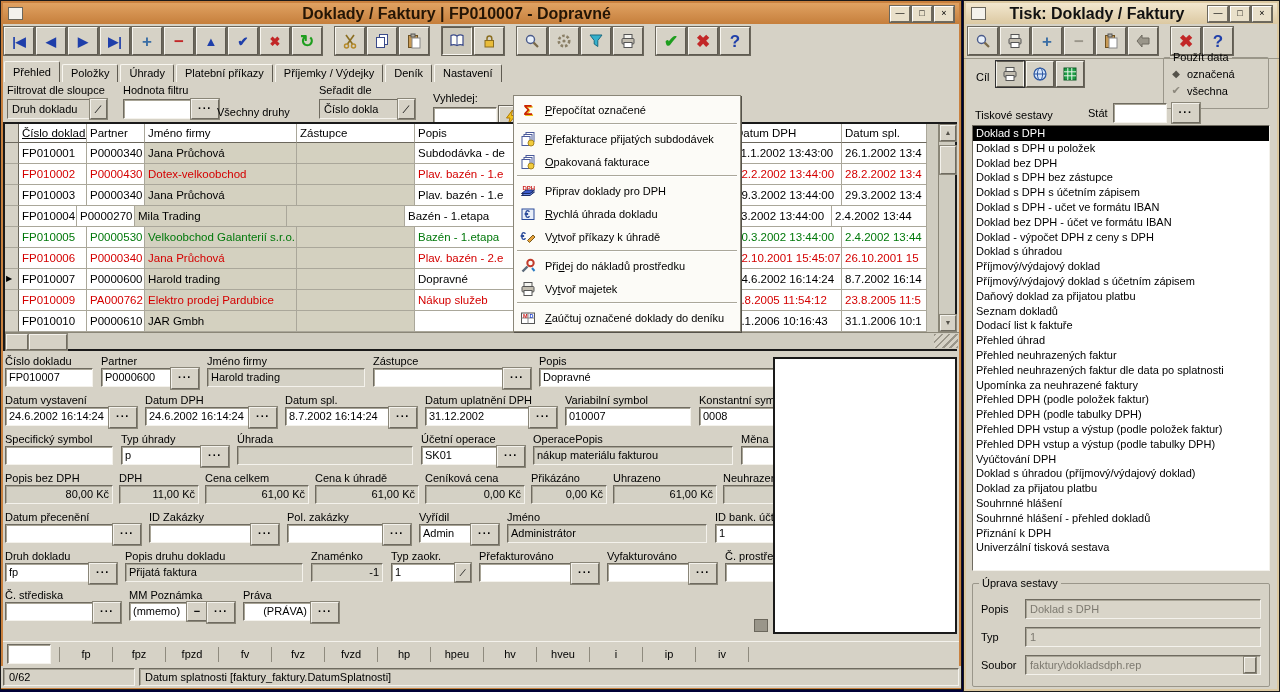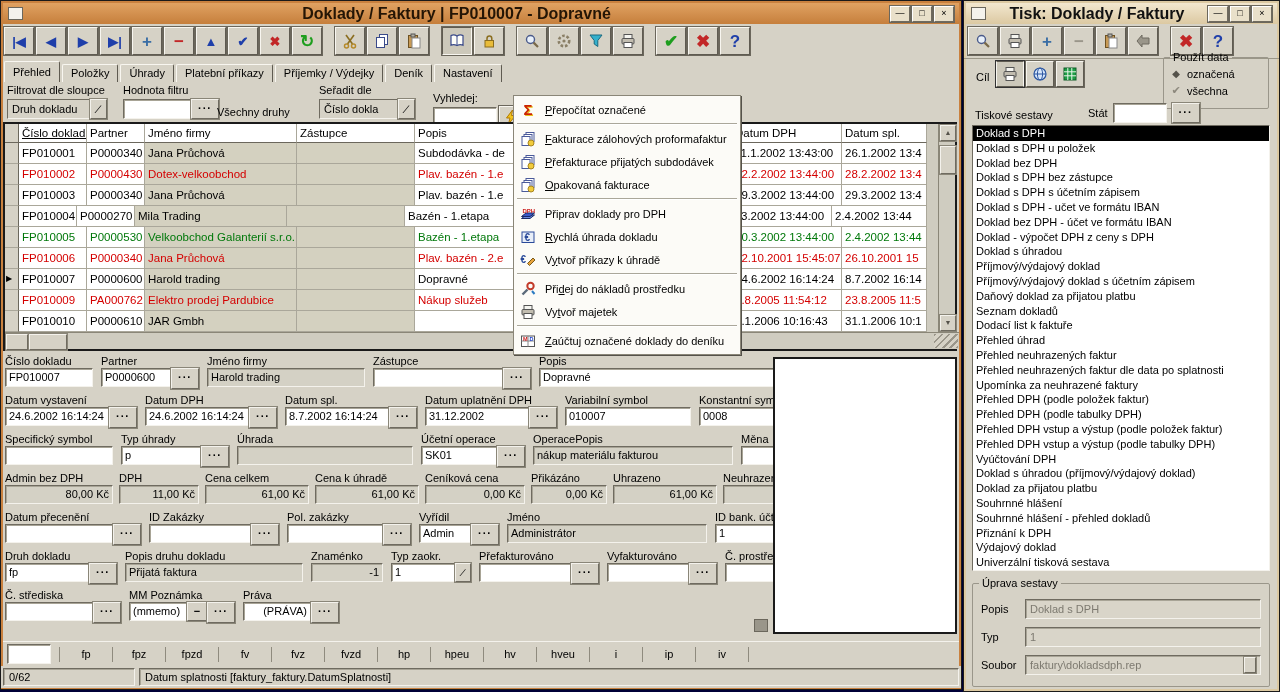--- a/index.html
+++ b/index.html
@@ -601,21 +601,21 @@
           <div class="field">
             <div class="flabel">Měna</div>
             <div class="fctl">
               <span class="finput sunken" style="width: 48px; flex: 0 0 auto;"></span>
               <span class="ellbtn raised fin" style="margin-top: 0px; height: 19px;">···</span>
             </div>
           </div>
         </div>
         <div class="frow tight">
           <div class="field gray right">
-            <div class="flabel">Admin bez DPH</div>
+            <div class="flabel">Popis bez DPH</div>
             <div class="fctl">
               <span class="finput sunken" style="width: 100px; flex: 0 0 auto;">80,00 Kč</span>
             </div>
           </div>
           <div class="field gray right">
             <div class="flabel">DPH</div>
             <div class="fctl">
               <span class="finput sunken" style="width: 72px; flex: 0 0 auto;">11,00 Kč</span>
             </div>
           </div>
@@ -800,28 +800,20 @@
     </div>
 
     <div class="ctx-menu" id="context-menu">
         <div class="menu-item">
           <span class="mi-icon">
             <span class="mi-sigma">Σ</span>
           </span>
           <span><u>P</u>řepočítat označené</span>
         </div>
         <div class="menu-sep"></div>
-        <div class="menu-item">
-          <span class="mi-icon">
-            <svg class="si" viewBox="0 0 16 16">
-              <use href="#i-copies" xlink:href="#i-copies"></use>
-            </svg>
-          </span>
-          <span><u>F</u>akturace zálohových proformafaktur</span>
-        </div>
         <div class="menu-item">
           <span class="mi-icon">
             <svg class="si" viewBox="0 0 16 16">
               <use href="#i-copies" xlink:href="#i-copies"></use>
             </svg>
           </span>
           <span><u>P</u>řefakturace přijatých subdodávek</span>
         </div>
         <div class="menu-item">
           <span class="mi-icon">
@@ -997,21 +989,20 @@
           <div class="ritem">Přehled DPH (podle položek faktur)</div>
           <div class="ritem">Přehled DPH (podle tabulky DPH)</div>
           <div class="ritem">Přehled DPH vstup a výstup (podle položek faktur)</div>
           <div class="ritem">Přehled DPH vstup a výstup (podle tabulky DPH)</div>
           <div class="ritem">Vyúčtování DPH</div>
           <div class="ritem">Doklad s úhradou (příjmový/výdajový doklad)</div>
           <div class="ritem">Doklad za přijatou platbu</div>
           <div class="ritem">Souhrnné hlášení</div>
           <div class="ritem">Souhrnné hlášení - přehled dokladů</div>
           <div class="ritem">Přiznání k DPH</div>
-          <div class="ritem">Výdajový doklad</div>
           <div class="ritem">Univerzální tisková sestava</div>
         </div>
 
       <fieldset class="fset" id="edit-group">
         <legend>Úprava sestavy</legend>
         <div class="eg-row">
           <span class="eg-label">Popis</span>
           <span class="eg-input sunken">
               <span class="txt">Doklad s DPH</span>
             </span>

